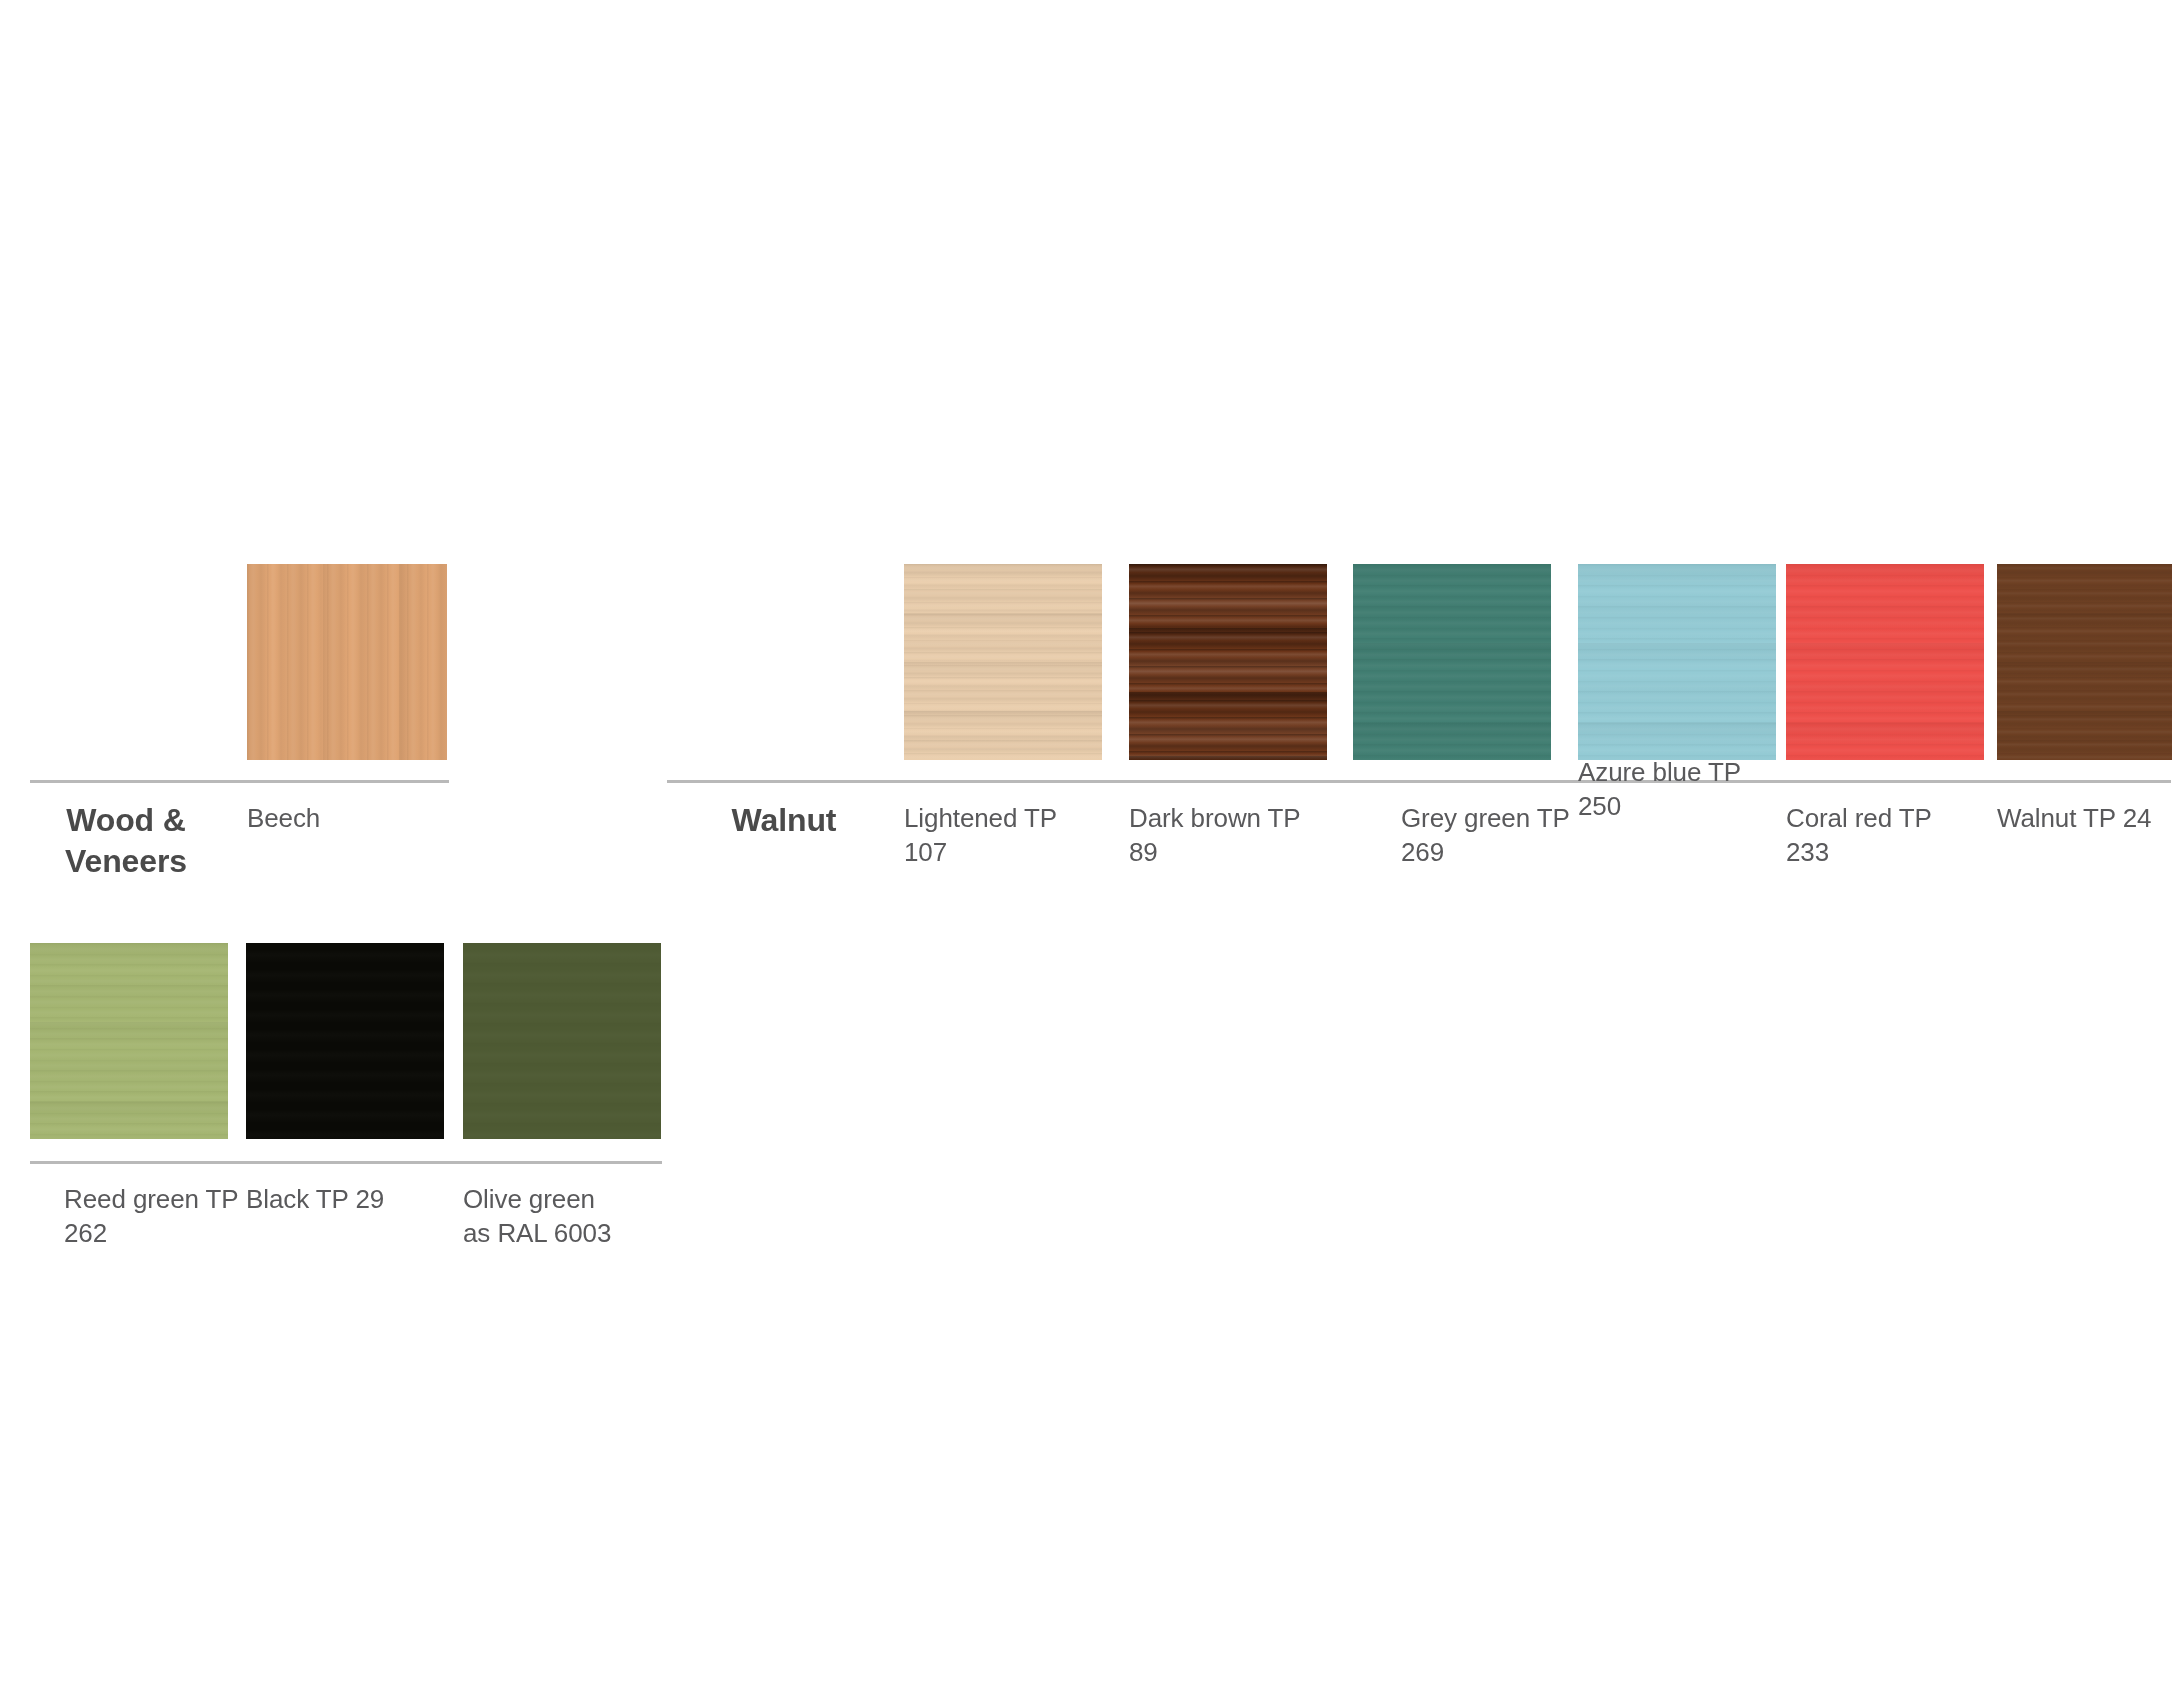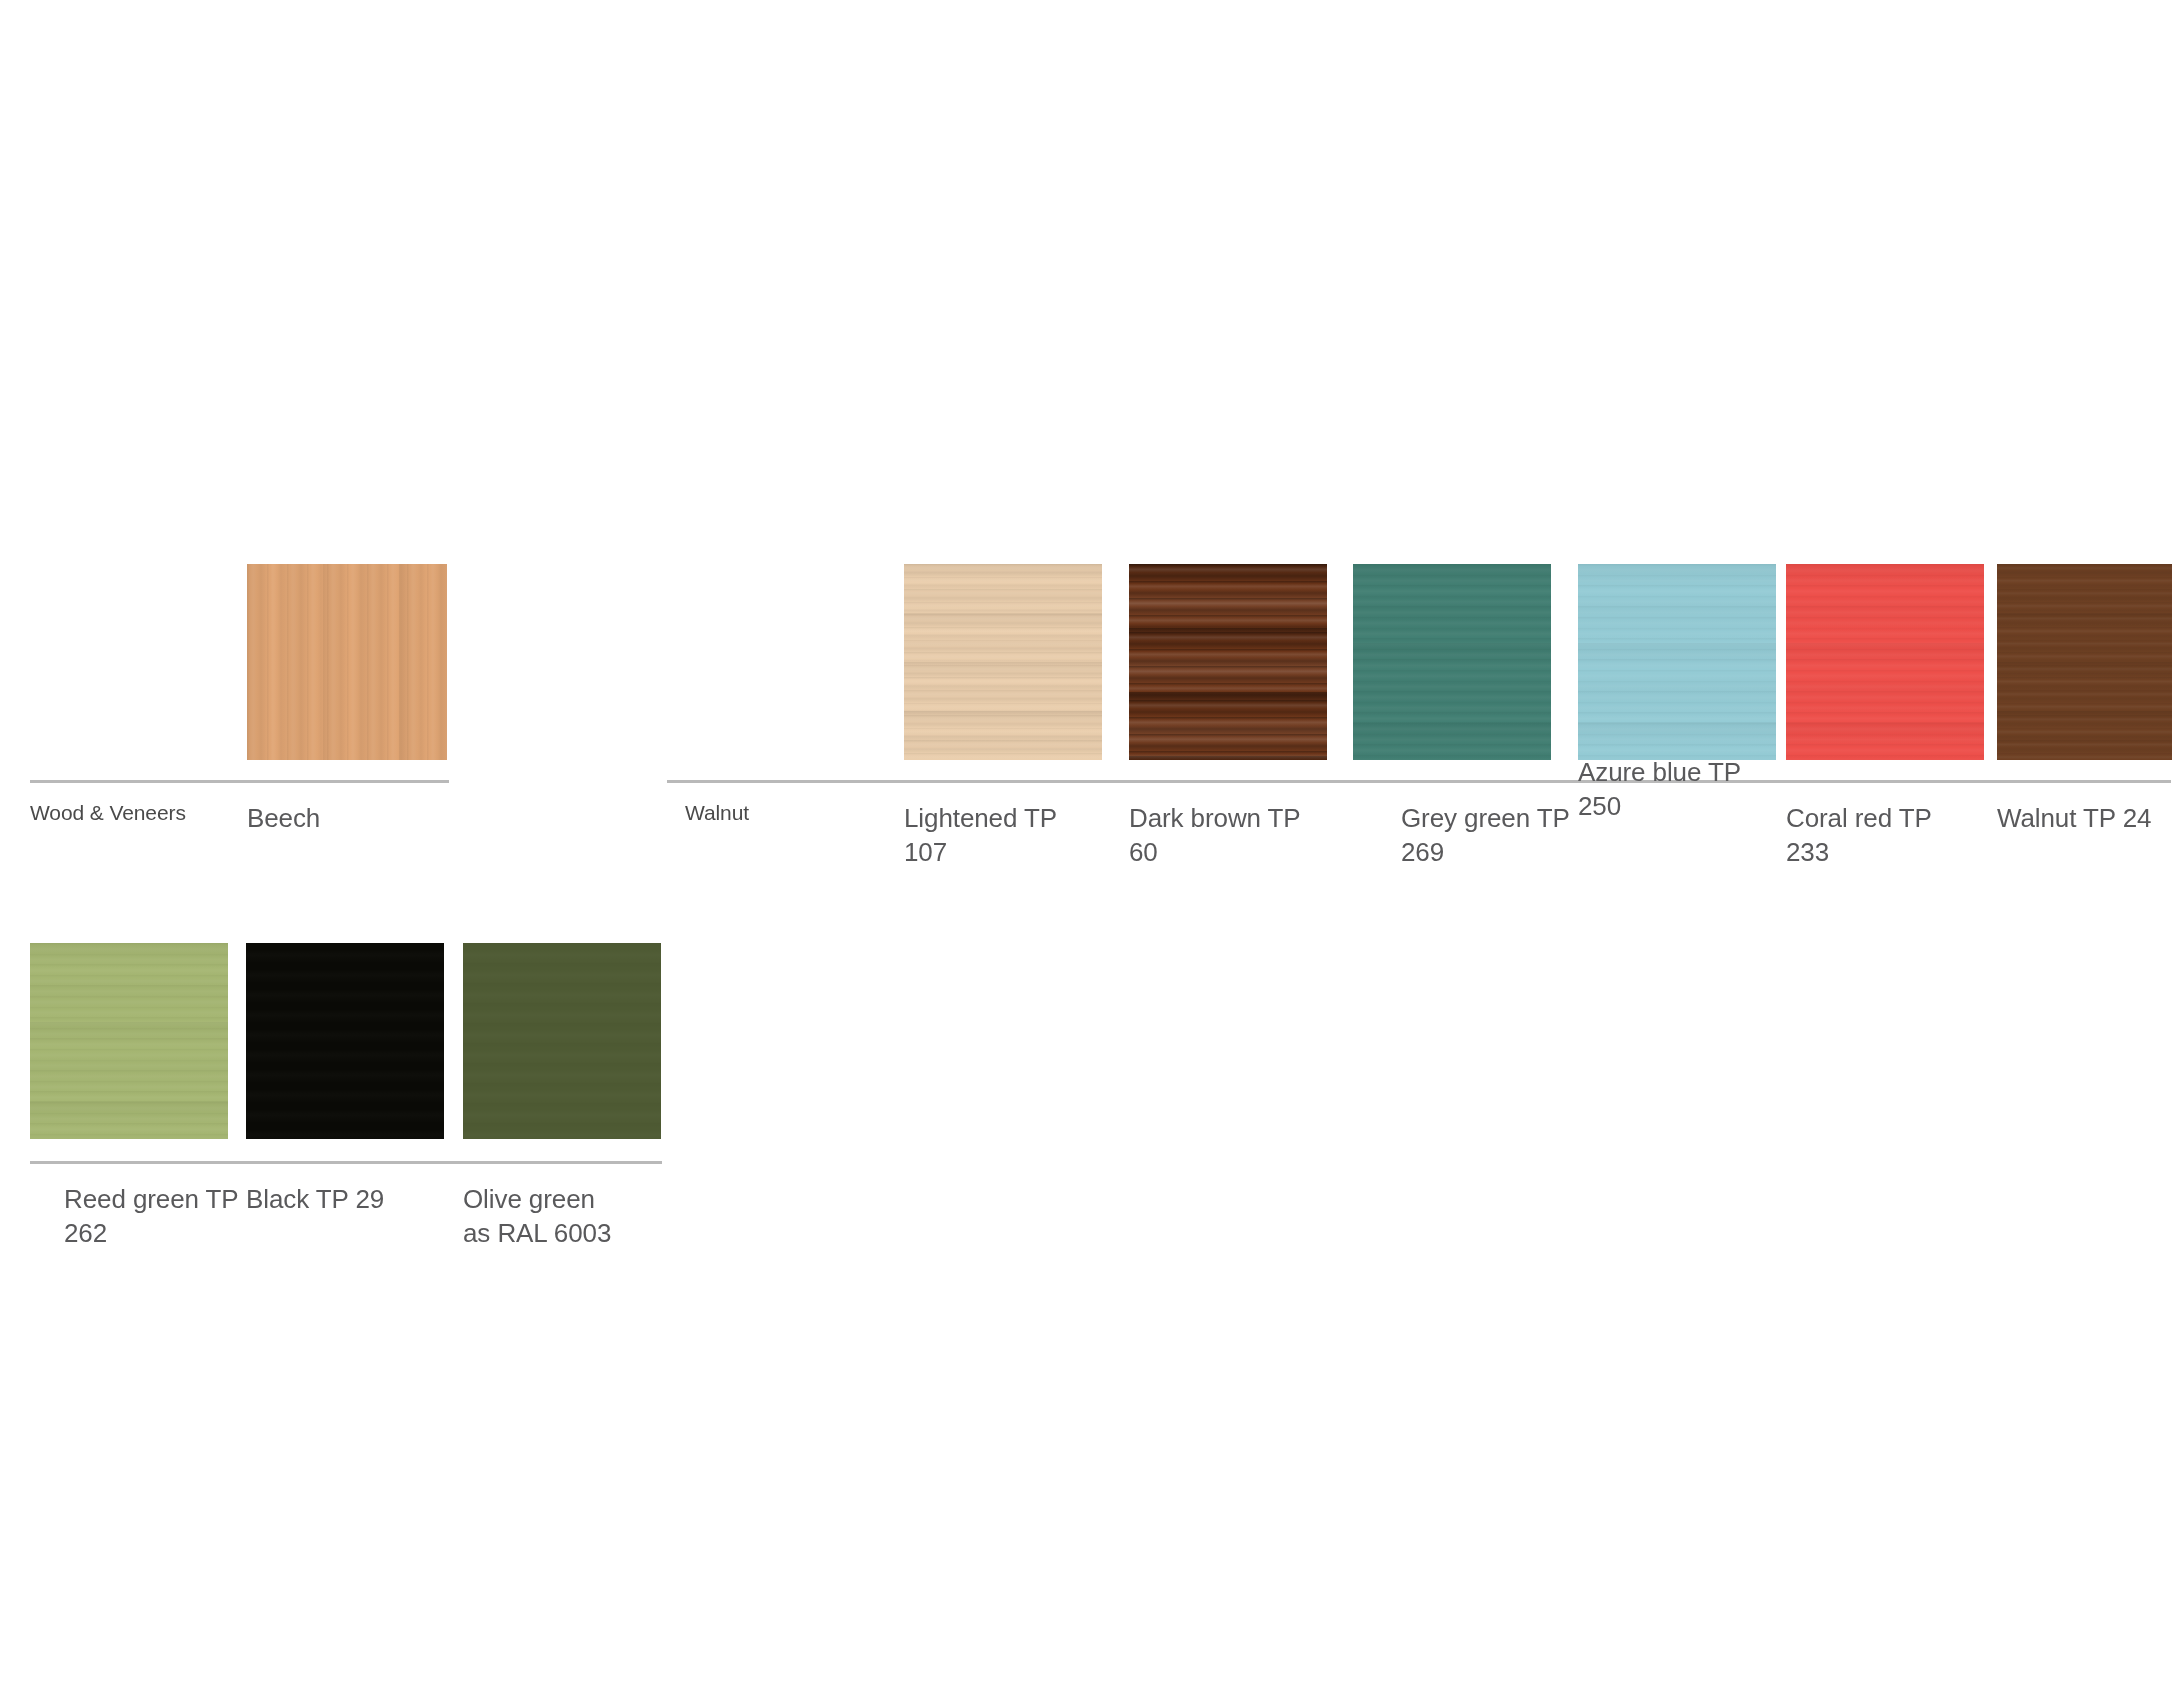--- a/index.html
+++ b/index.html
@@ -124,25 +124,26 @@
         rgba(0,0,0,0.02) 0px,
         rgba(0,0,0,0.00) 6px,
         rgba(255,255,255,0.02) 12px,
         rgba(0,0,0,0.00) 20px
       );
   }
 
   
   .cat-label {
     position: absolute;
-    font-size: 21px;
-    font-weight: normal;
+    font-size: 32px;
+    font-weight: bold;
     color: #4a4a4a;
     line-height: 1.28;
     letter-spacing: -0.1px;
+    text-align: center;
   }
   .sw-label {
     position: absolute;
     font-size: 26px;
     font-weight: normal;
     color: #59595b;
     line-height: 1.32;
     letter-spacing: -0.1px;
   }
 </style>
@@ -187,21 +188,21 @@
   <div class="swatch" style="left:1997px; top:564px; width:175px; height:196px; background-color:#6e4023;">
     <div class="grain-h"></div>
   </div>
 
   <div class="rule" style="left:667px; top:780px; width:1504px;"></div>
 
   <div class="cat-label" style="left:685px; top:800px; width:198px;">Walnut</div>
 
   <div class="sw-label" style="left:904px; top:801px; width:185px;">Lightened TP 107</div>
 
-  <div class="sw-label" style="left:1129px; top:801px; width:185px;">Dark brown TP 60</div>
+  <div class="sw-label" style="left:1129px; top:801px; width:185px;">Dark brown TP 89</div>
 
   <div class="sw-label" style="left:1353px; top:801px; width:192px;margin-left:48px;">Grey green TP 269</div>
 
   <div class="sw-label" style="left:1578px; top:755px; width:192px;">Azure blue TP 250</div>
 
   <div class="sw-label" style="left:1786px; top:801px; width:185px;">Coral red TP 233</div>
 
   <div class="sw-label" style="left:1997px; top:801px; width:192px;">Walnut TP 24</div>
 </div>
 

